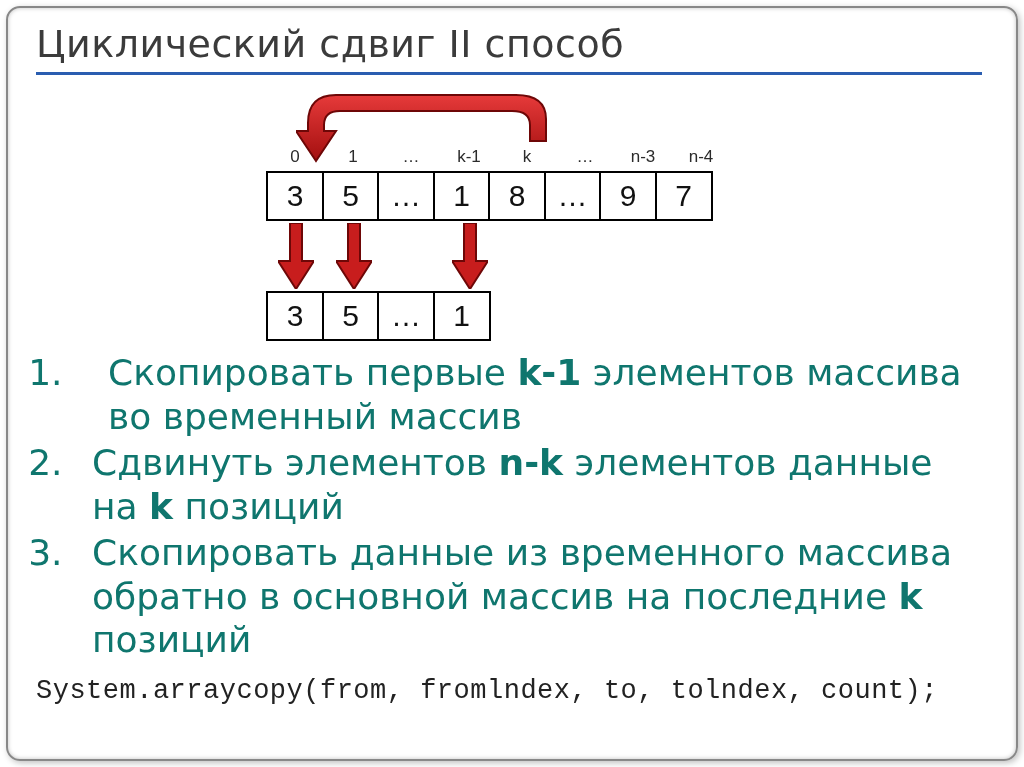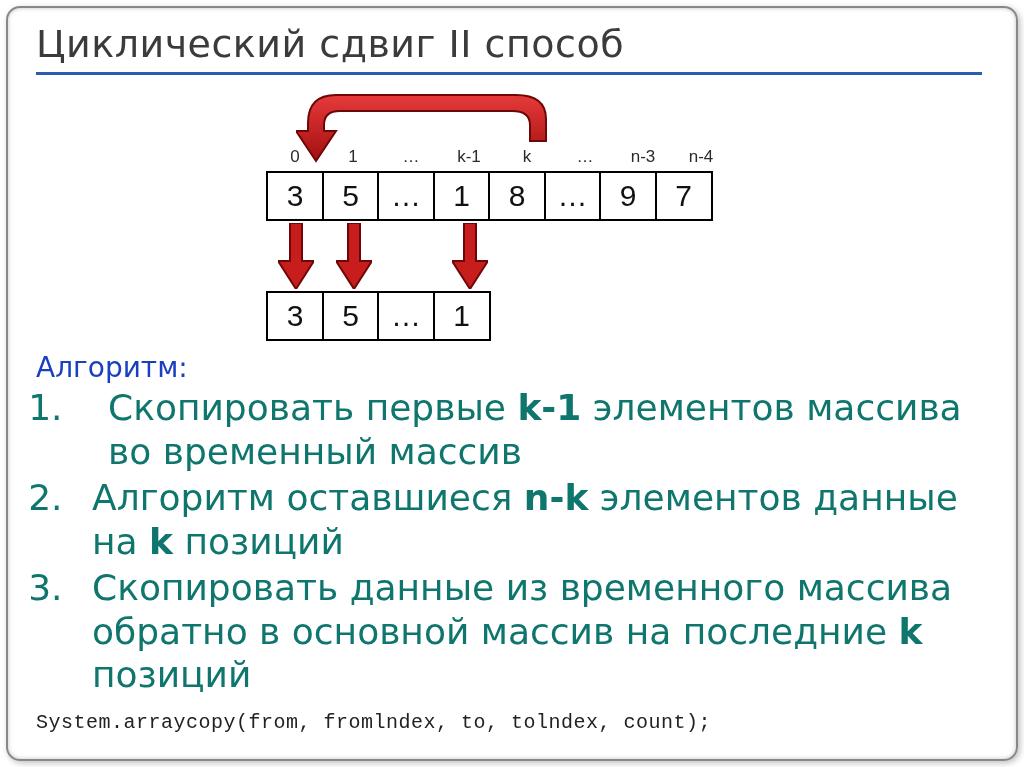--- a/index.html
+++ b/index.html
@@ -68,21 +68,21 @@
   ol.steps li {
     font-size: 36px;
     color: #0f766e;
     line-height: 1.22;
     padding-left: 18px;
     margin-bottom: 2px;
   }
   .bold { font-weight: 700; }
   .code {
     font-family: "Courier New", monospace;
-    font-size: 20px;
+    font-size: 27px;
     color: #222;
     margin-top: 14px;
     letter-spacing: 0.5px;
     white-space: nowrap;
   }
 
   
   .big-arrow {
     position: absolute;
     left: 30px; top: -2px;
@@ -162,28 +162,27 @@
     </svg>
 
     <div class="arr-row arr2">
       <div class="cell">3</div>
       <div class="cell">5</div>
       <div class="cell">…</div>
       <div class="cell">1</div>
     </div>
   </div>
 
-  <div class="algo-label">Алгоритм:</div>
 
   <ol class="steps">
     <li style="padding-left:34px;">
       <span>Скопировать первые </span><span class="bold">k-1</span><span> элементов массива во временный массив</span>
     </li>
     <li>
-      <span>Алгоритм оставшиеся </span><span class="bold">n-k</span><span> элементов данные на </span><span class="bold">k</span><span> позиций</span>
+      <span>Сдвинуть элементов </span><span class="bold">n-k</span><span> элементов данные на </span><span class="bold">k</span><span> позиций</span>
     </li>
     <li>
       <span>Скопировать данные из временного массива обратно в основной массив на последние </span><span class="bold">k</span><span> позиций</span>
     </li>
   </ol>
 
   <div class="code">System.arraycopy(from, fromlndex, to, tolndex, count);</div>
 
 </div>
 

